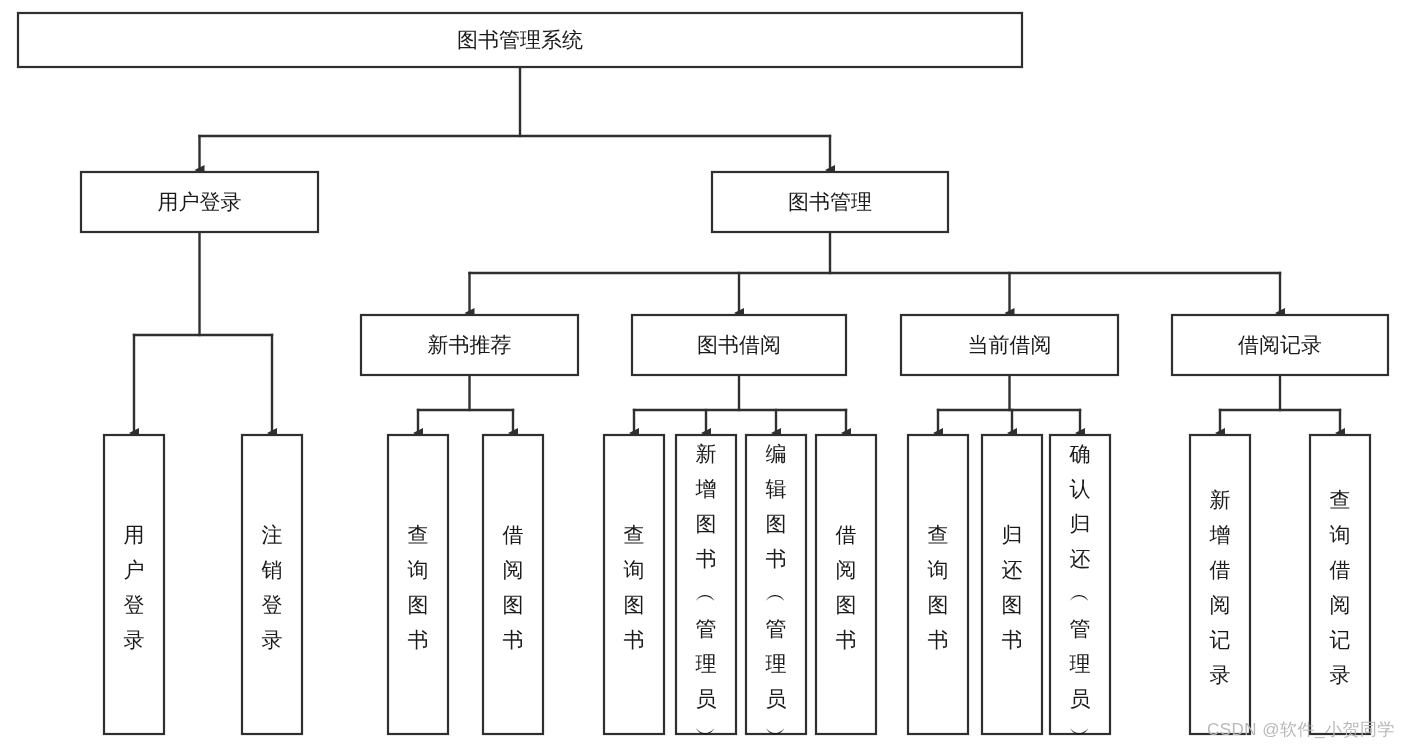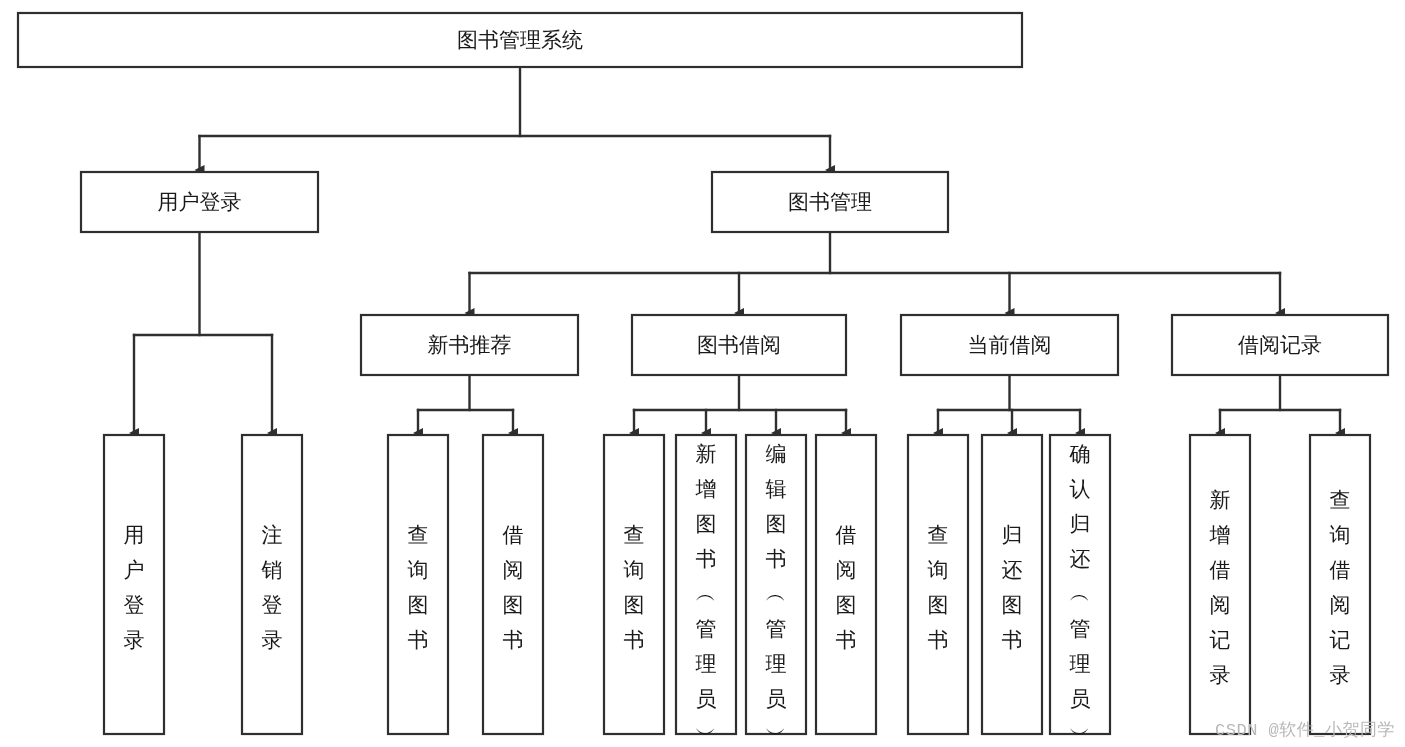--- a/index.html
+++ b/index.html
@@ -51,21 +51,21 @@
   .node-label-vertical {
     font-family: "Liberation Sans", "DejaVu Sans", sans-serif;
     font-size: 21px;
     fill: #1a1a1a;
     text-anchor: middle;
   }
   .watermark {
     position: absolute;
     right: 10px;
     bottom: 6px;
-    font-family: Liberation Mono, monospace;
+    font-family: Liberation Sans, sans-serif;
     font-size: 17px;
     color: #b8b8b8;
     letter-spacing: 0.5px;
     white-space: nowrap;
     user-select: none;
   }
 </style>
 </head>
 <body>
 

